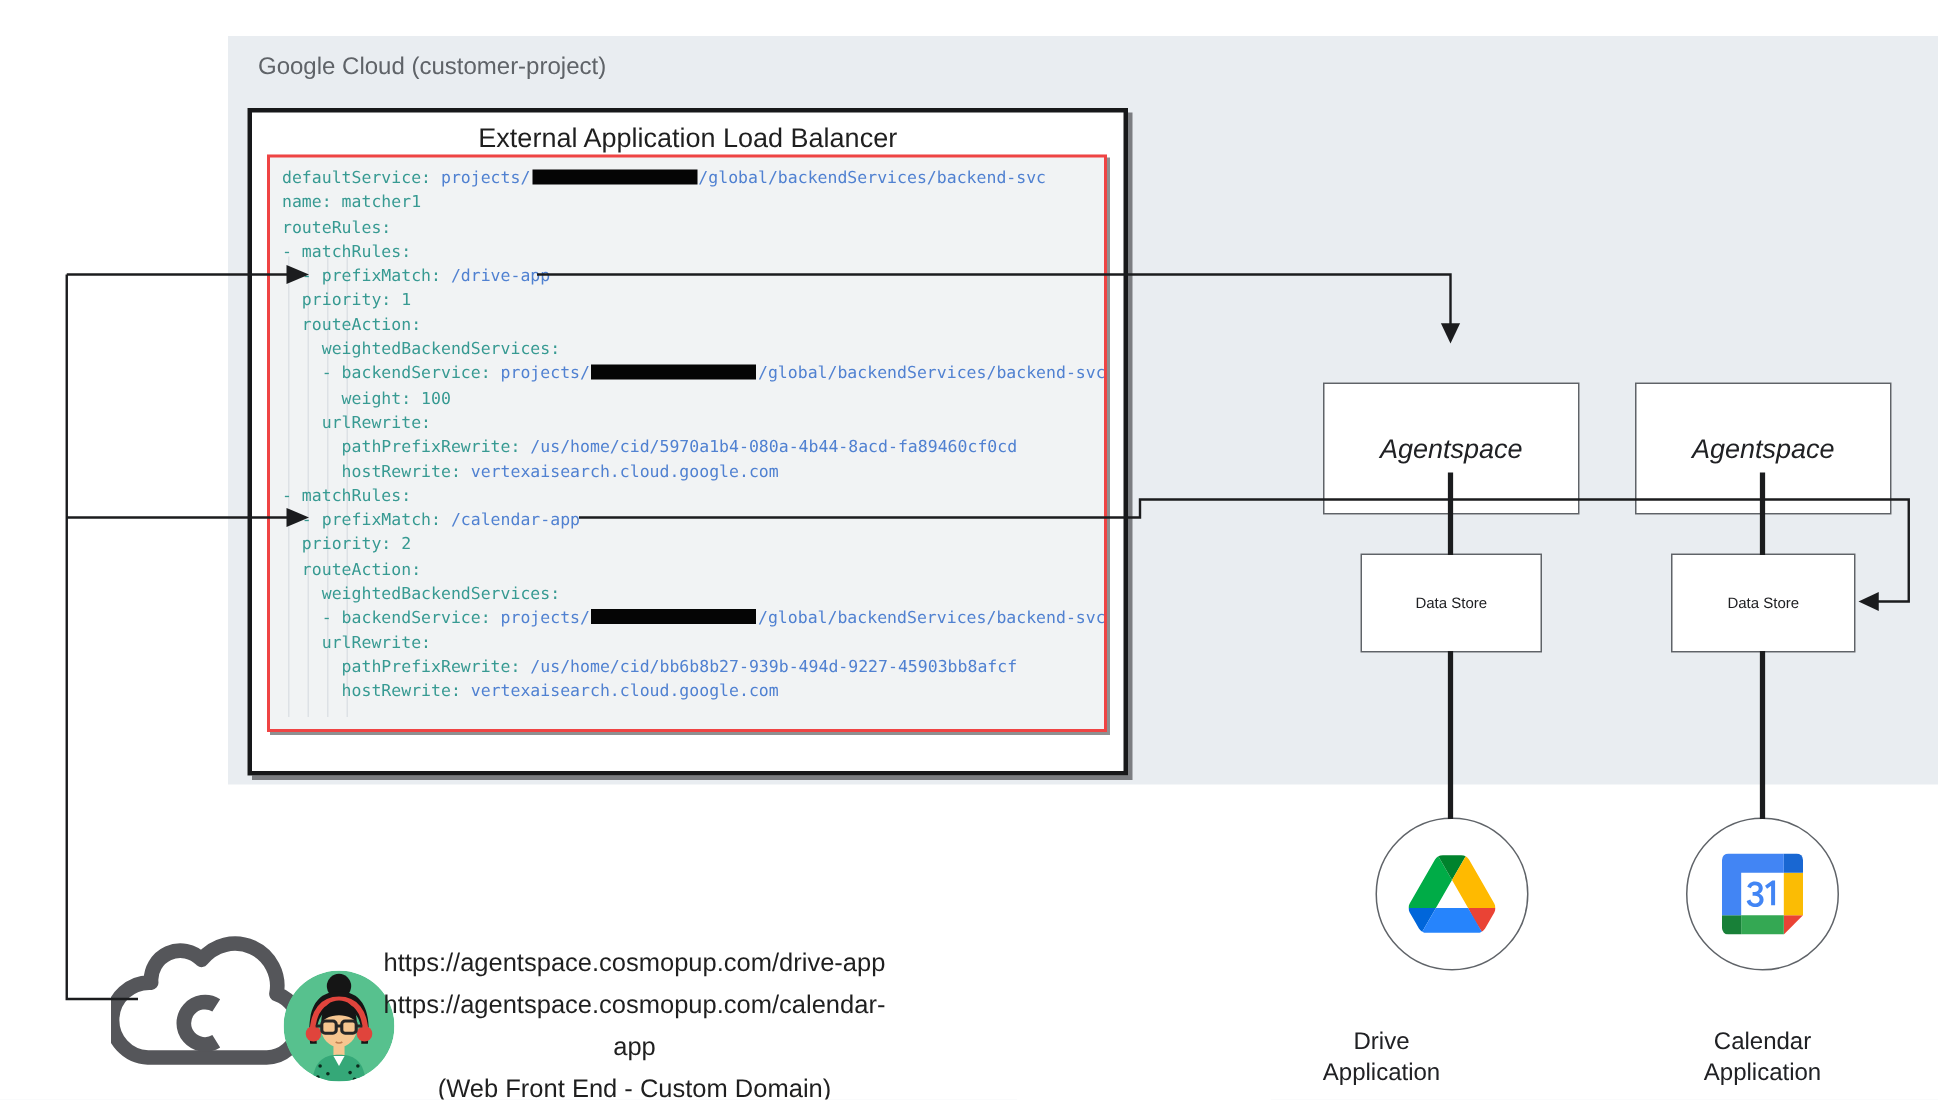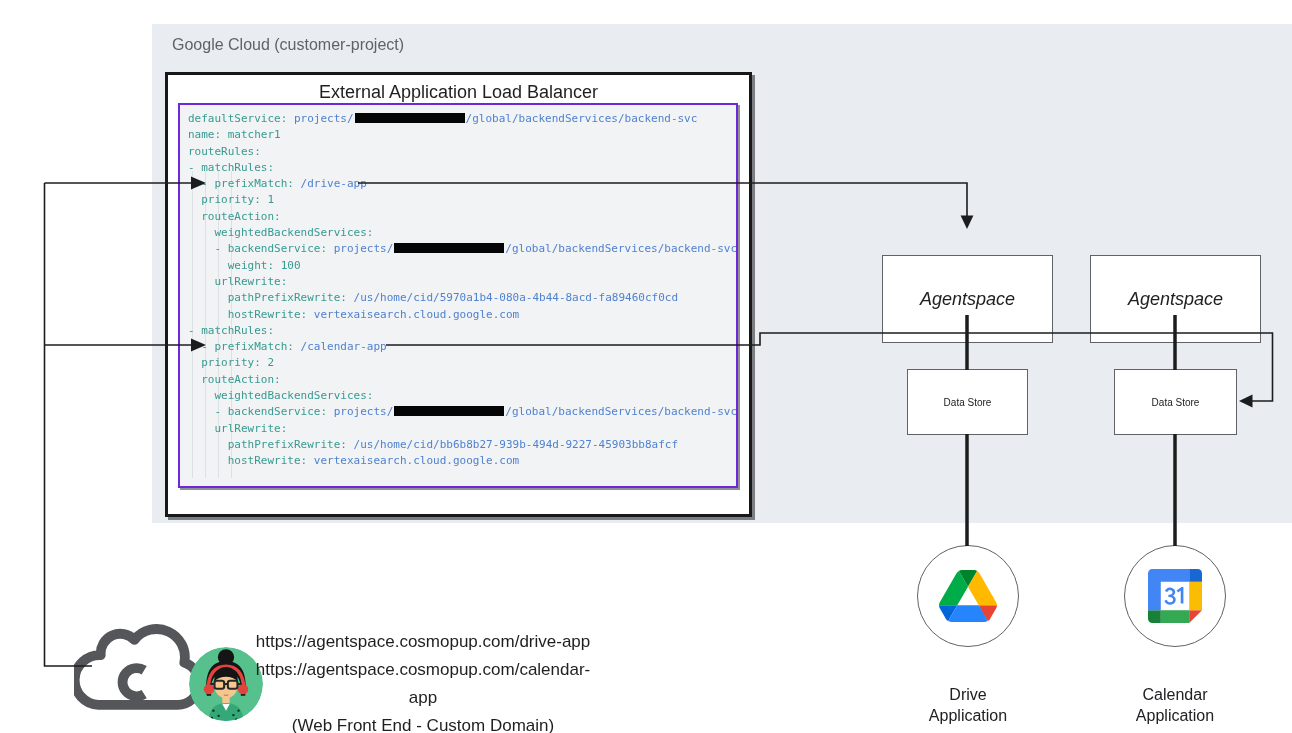--- a/index.html
+++ b/index.html
@@ -14,21 +14,21 @@
 
   
   .lb-box { position:absolute; left:165px; top:72px; width:587px; height:445px;
             background:#ffffff; border:3px solid #17181a;
             box-shadow:3px 3px 0 rgba(32,33,36,.55); }
   .lb-title { position:absolute; left:0; top:7px; width:100%; text-align:center;
               font-size:18px; color:#1f1f1f; }
 
   
   .code-box { position:absolute; left:178px; top:103px; width:560px; height:385px;
-              background:#f1f3f4; border:2px solid #6d28d9;
+              background:#f1f3f4; border:2px solid #ef4444;
               box-shadow:2px 2px 0 rgba(32,33,36,.5);
               font-family:"DejaVu Sans Mono", monospace; font-size:11px;
               line-height:16.3px; padding:6px 0 0 8px; overflow:hidden; }
   .code-box .cl { white-space:pre; position:relative; z-index:2; }
   .code-box .key { color:#379a92; }
   .code-box .num { color:#379a92; }
   .code-box .val { color:#5081d1; }
   .redact { display:inline-block; width:110px; height:10px; background:#050505;
             vertical-align:middle; margin:0 1px; transform:translateY(-1px); }
   .guide { position:absolute; top:66px; bottom:8px; width:1px; background:#dde1e5; z-index:1; }
@@ -44,21 +44,21 @@
   .ds2 { left:1114px; top:369px; width:123px; height:66px; }
 
   
   .app-circle { position:absolute; width:102px; height:102px; border-radius:50%;
                 background:#ffffff; border:1.5px solid #5f6368;
                 display:flex; align-items:center; justify-content:center; }
   .drive-c    { left:917px;  top:545px; }
   .calendar-c { left:1124px; top:545px; }
   .app-label { position:absolute; width:150px; text-align:center; font-size:16px;
                line-height:21px; white-space:pre-line; top:684px; }
-  .drive-l    { left:893px; }
+  .drive-l    { left:846px; }
   .calendar-l { left:1100px; }
 
   
   .cloud-wrap  { position:absolute; left:74px; top:616px; width:136px; height:102px; }
   .avatar-wrap { position:absolute; left:189px; top:647px; width:74px; height:74px; }
   .urls { position:absolute; left:248px; top:628px; width:350px; text-align:center;
           font-size:17px; line-height:28px; color:#1f1f1f; }
 
   
   .overlay { position:absolute; left:0; top:0; width:1292px; height:733px;

